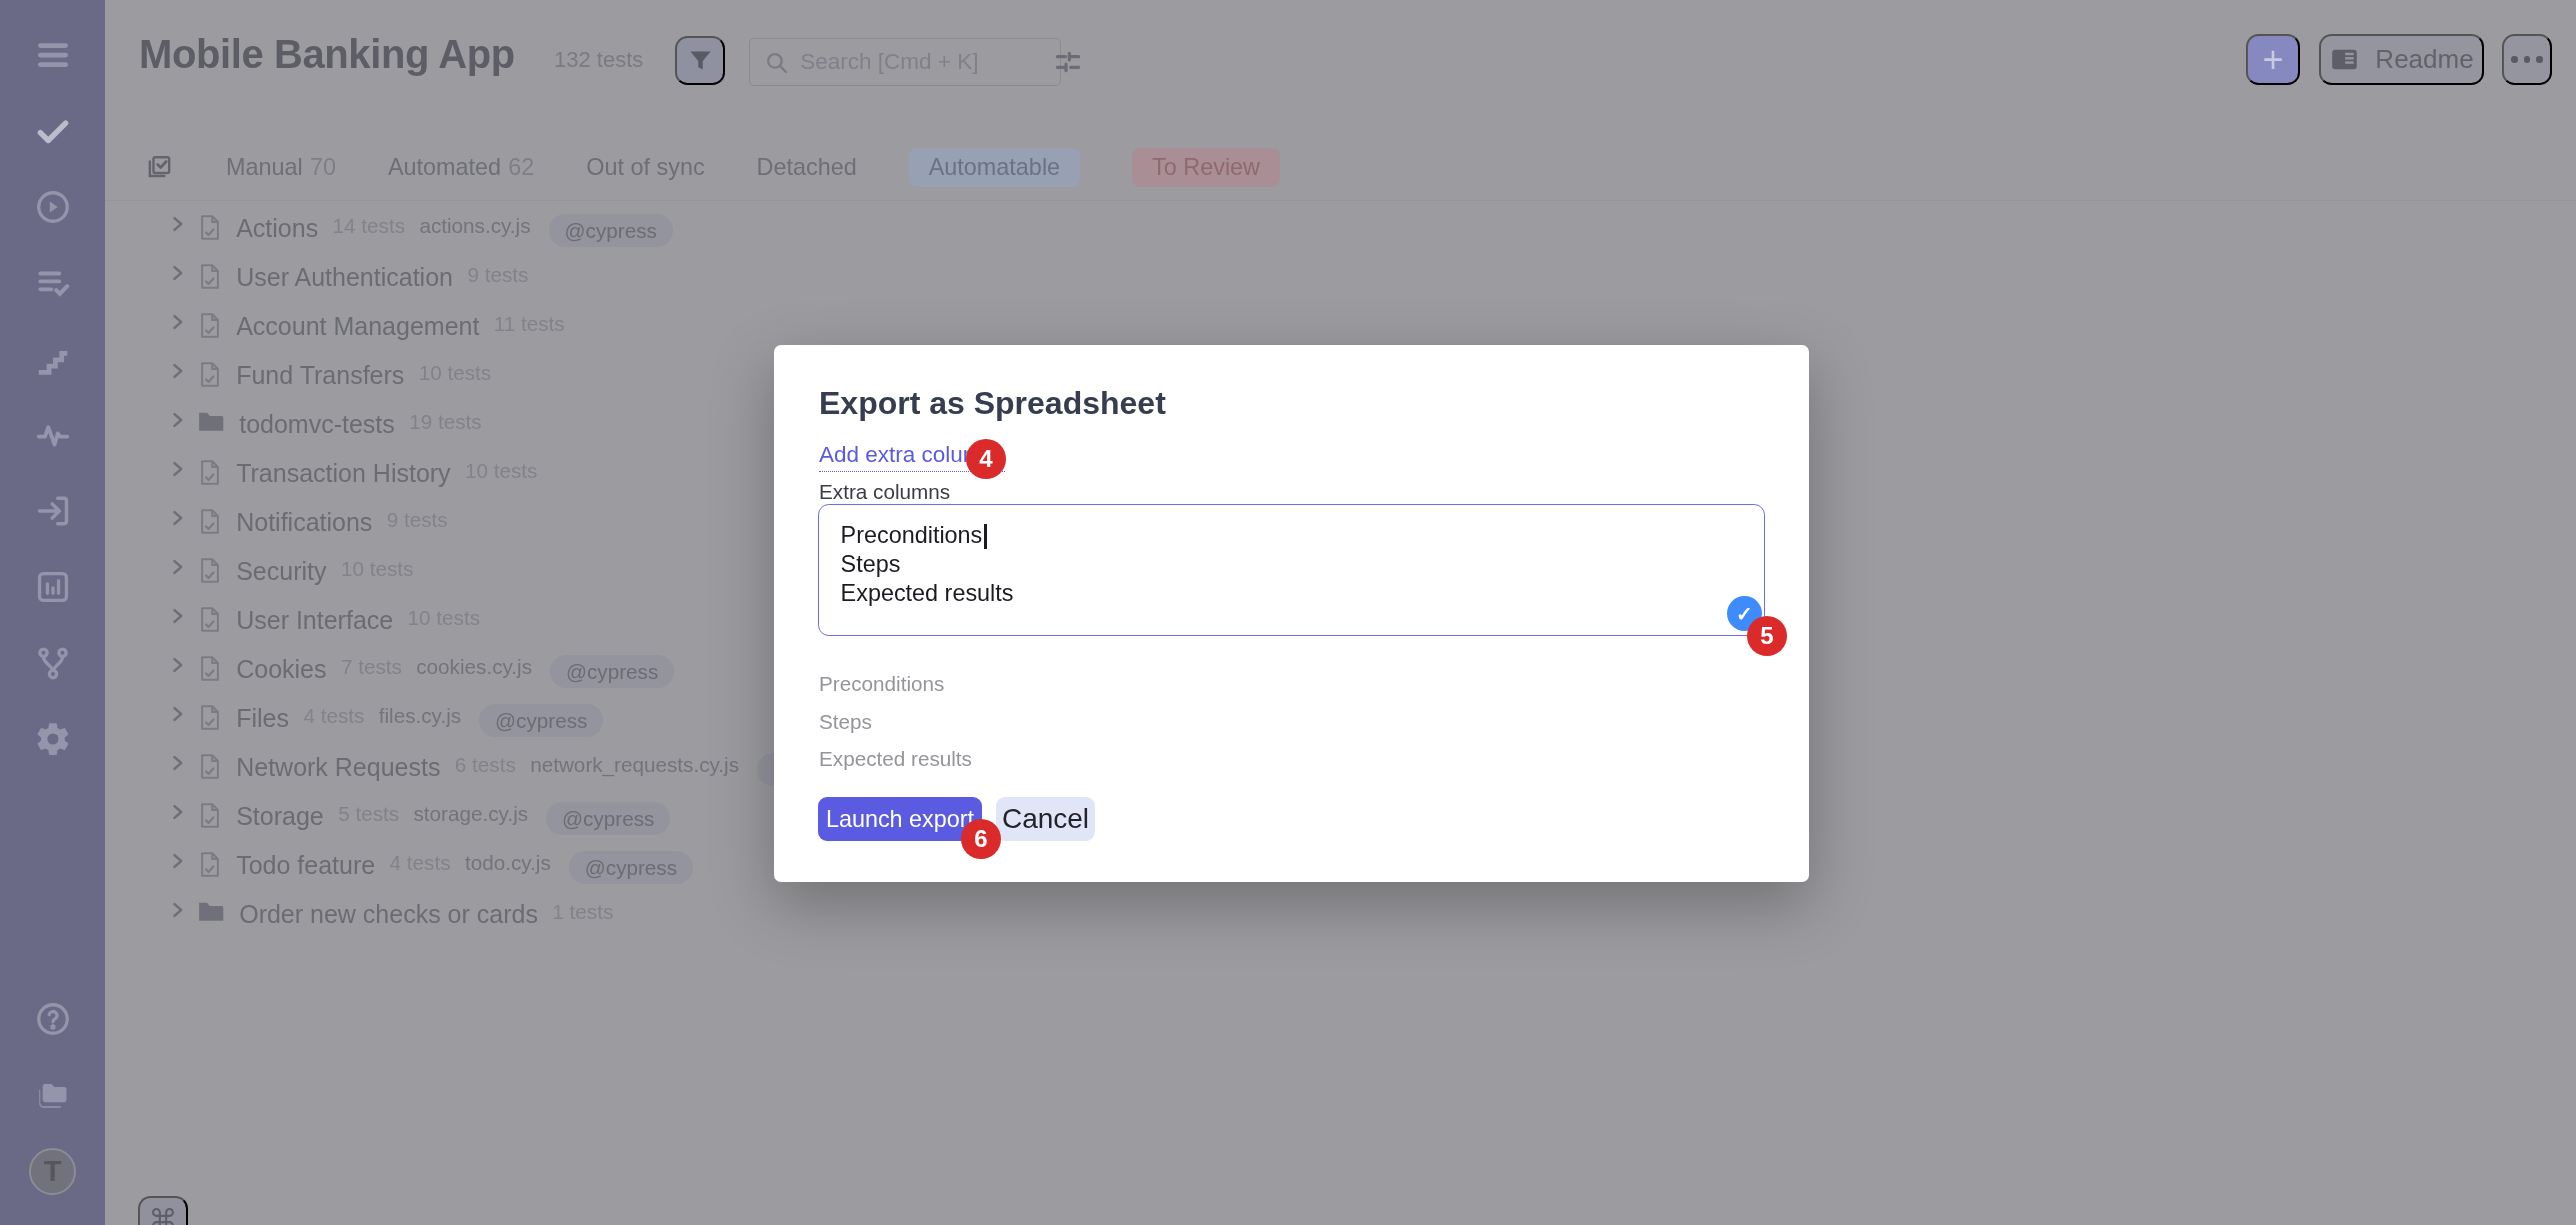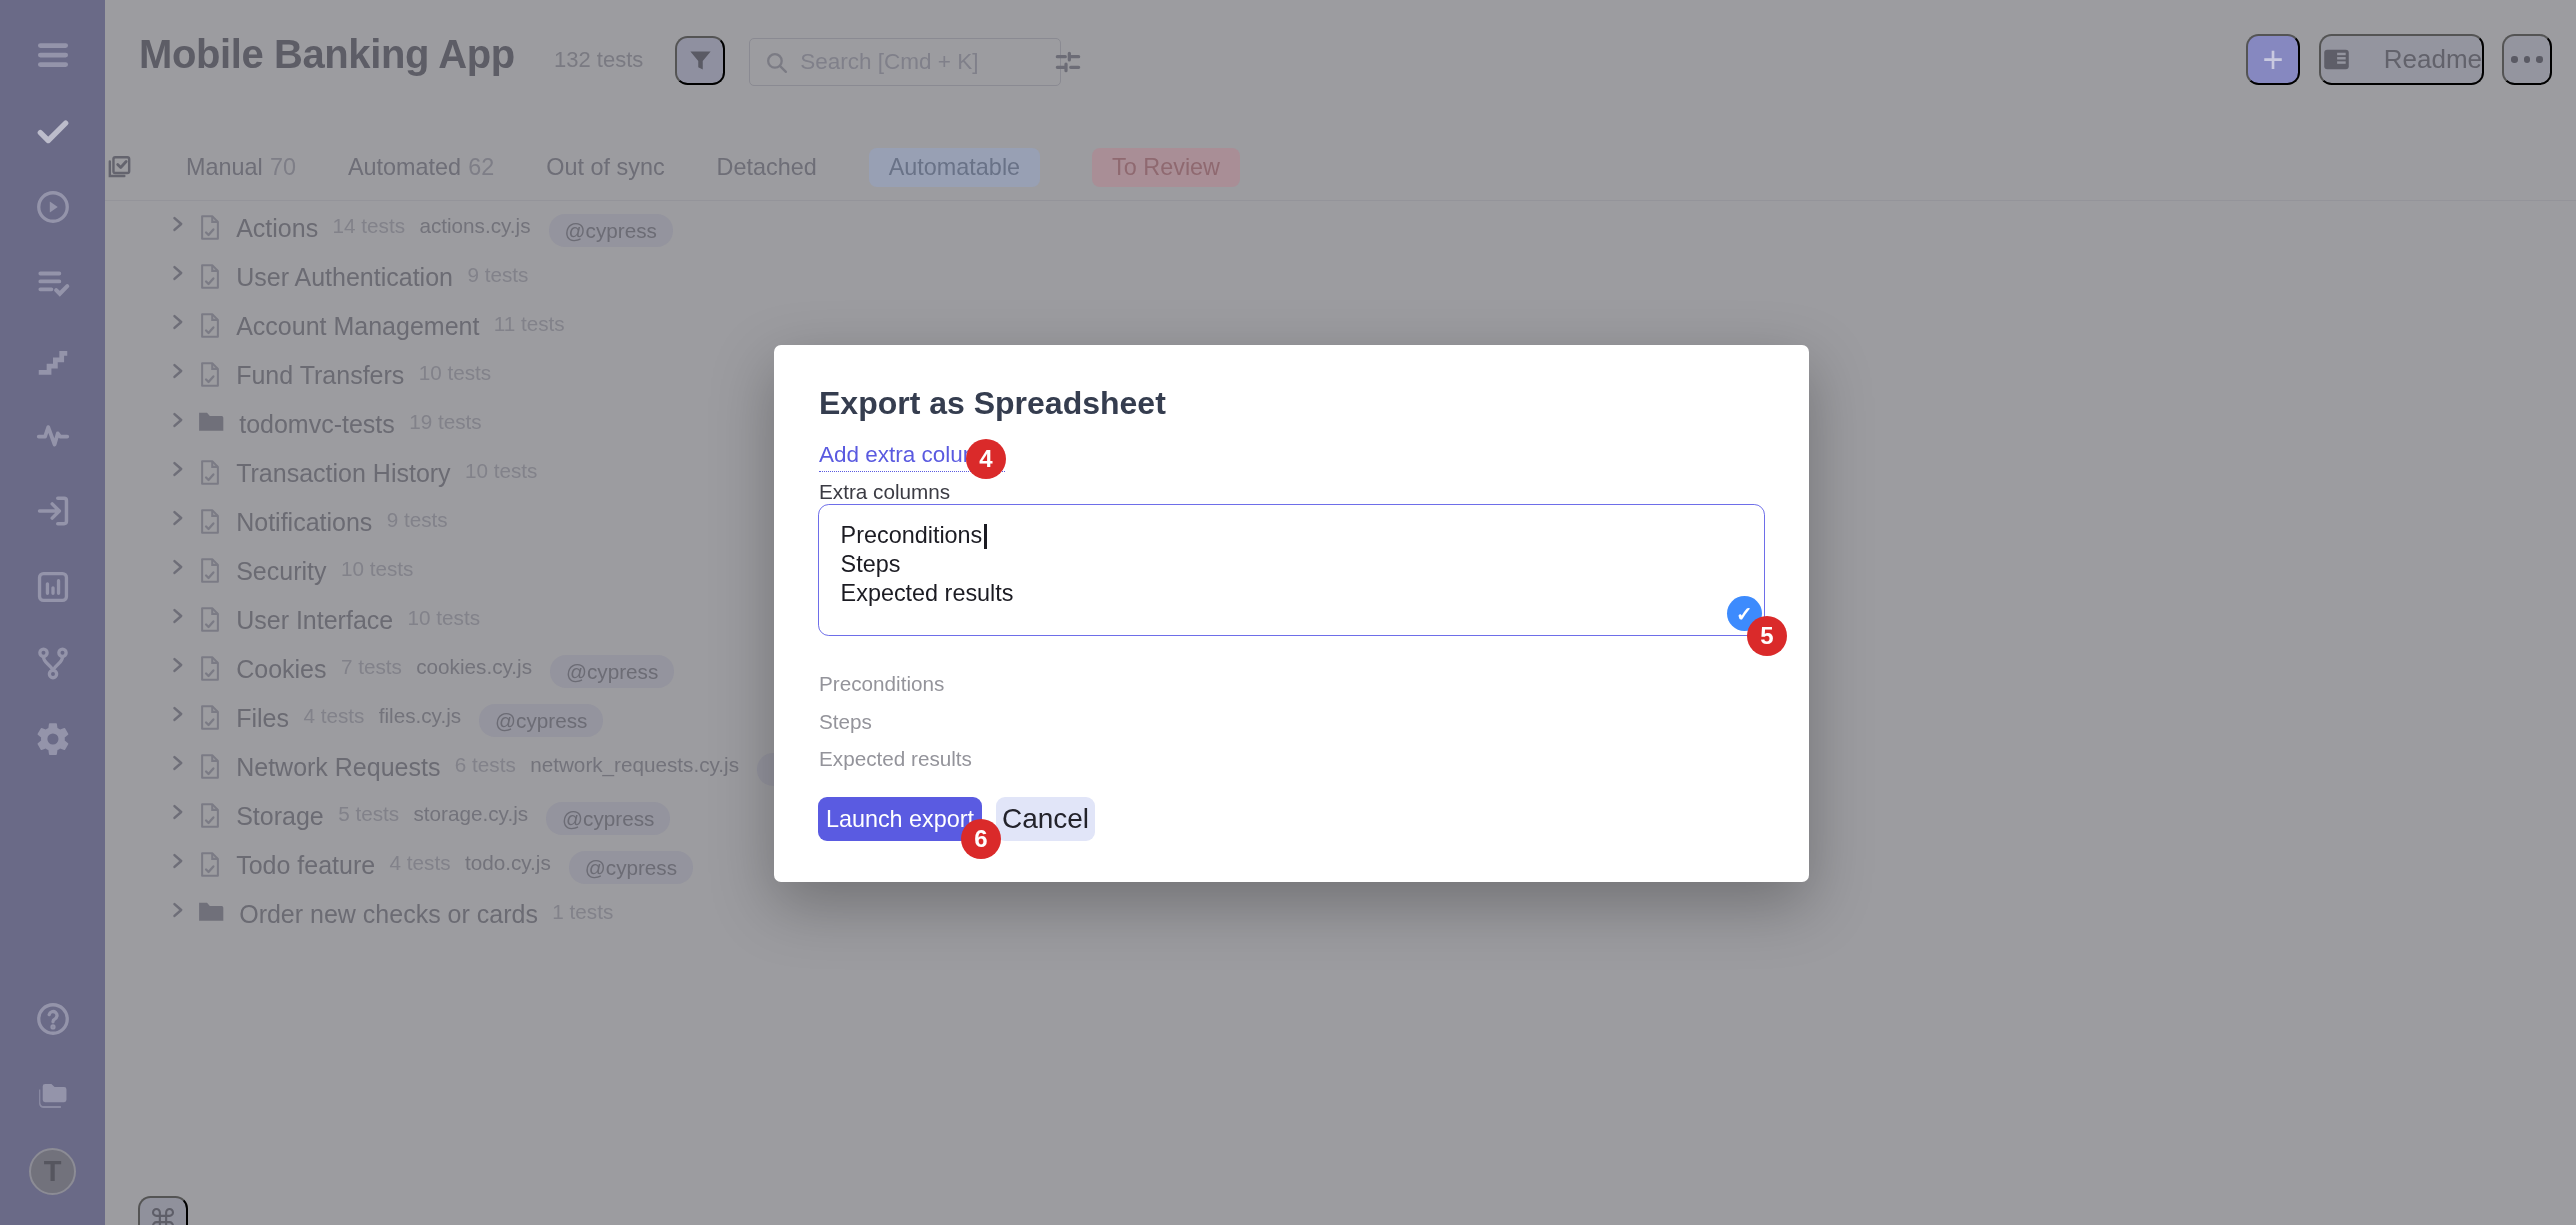--- a/index.html
+++ b/index.html
@@ -27,29 +27,29 @@
                 border:1.8px solid #8a8a92; display:flex; align-items:center; padding:0 14.4px; gap:10.8px; }
   .search-box input { border:none; outline:none; background:transparent; font-size:22.5px; color:#74747c;
                       width:100%; font-family:"Liberation Sans", sans-serif; }
   .search-box input::placeholder { color:#80808a; opacity:1; }
   .sliders-btn { position:absolute; left:1048px; top:43px; width:40px; height:38px; display:flex;
                  align-items:center; justify-content:center; cursor:pointer; color:#6c6c76; }
   .plus-btn { position:absolute; left:2246px; top:34px; width:54px; height:51px; border-radius:12.6px;
               background:#8688c0; color:#c9c9e0; font-size:36px; display:flex; align-items:center;
               justify-content:center; cursor:pointer; }
   .readme-btn { position:absolute; left:2319px; top:34px; width:165px; height:51px; border-radius:12.6px;
-                background:#94959f; display:flex; align-items:center; justify-content:space-between; gap:15px;
+                background:#94959f; display:flex; align-items:center; justify-content:center; gap:15px;
                 font-size:26px; color:#62626b; cursor:pointer; }
   .more-btn { position:absolute; left:2502px; top:34px; width:50px; height:51px; border-radius:12.6px;
               background:#94959f; display:flex; align-items:center; justify-content:center; gap:6.3px; cursor:pointer; }
   .more-btn i { width:6.3px; height:6.3px; border-radius:50%; background:#5a5a64; }
 
   
   .tabs { position:absolute; left:105px; right:0; top:135px; height:66px; border-bottom:1.8px solid #94949a;
-          display:flex; align-items:center; gap:52px; }
+          display:flex; align-items:center; padding-left:40px; gap:52px; }
   .tab { font-size:23.4px; color:#6e6e77; cursor:pointer; white-space:nowrap; }
   .tab .cnt { color:#7e7e87; margin-left:7.2px; }
   .tab-icon { color:#64646e; display:flex; cursor:pointer; }
   .pill { padding:6.3px 20px; border-radius:8px; font-size:23.4px; cursor:pointer; }
   .pill-automatable { background:#98a0b4; color:#697287; }
   .pill-toreview { background:#a98e96; color:#8f6970; }
 
   
   .list { position:absolute; left:167px; top:214px; width:1258px; }
   .row { height:49px; display:flex; align-items:flex-start; cursor:pointer; }

